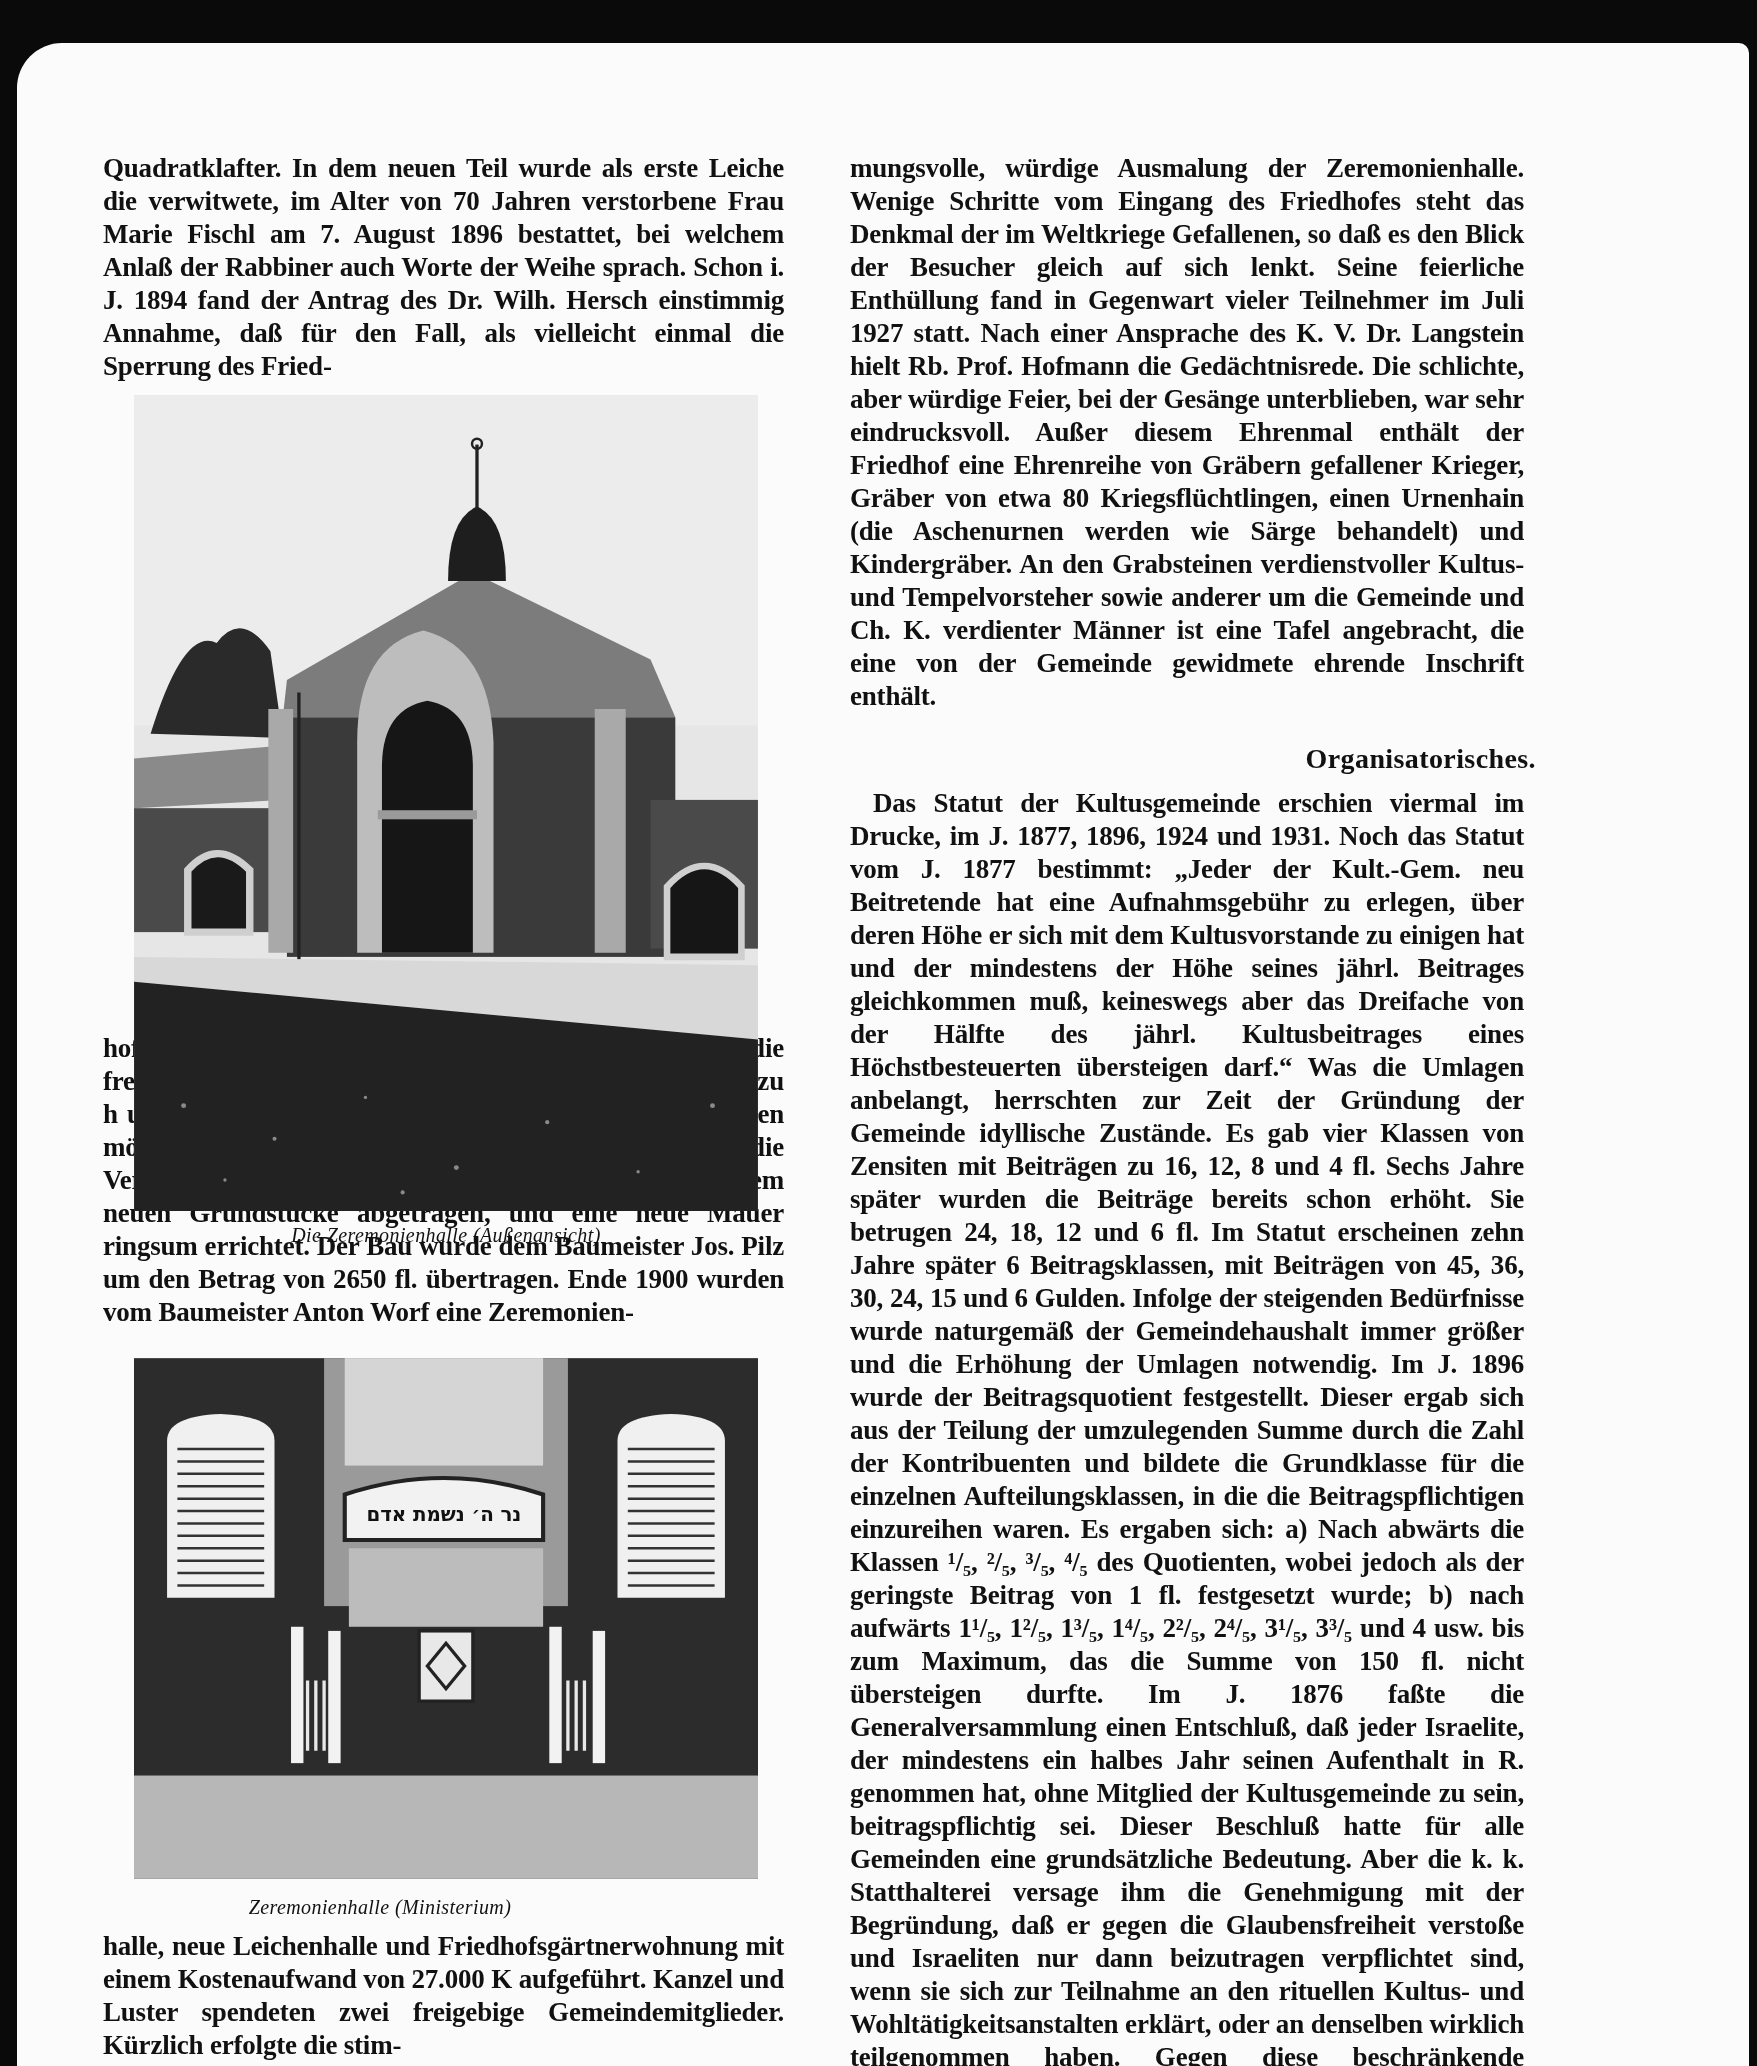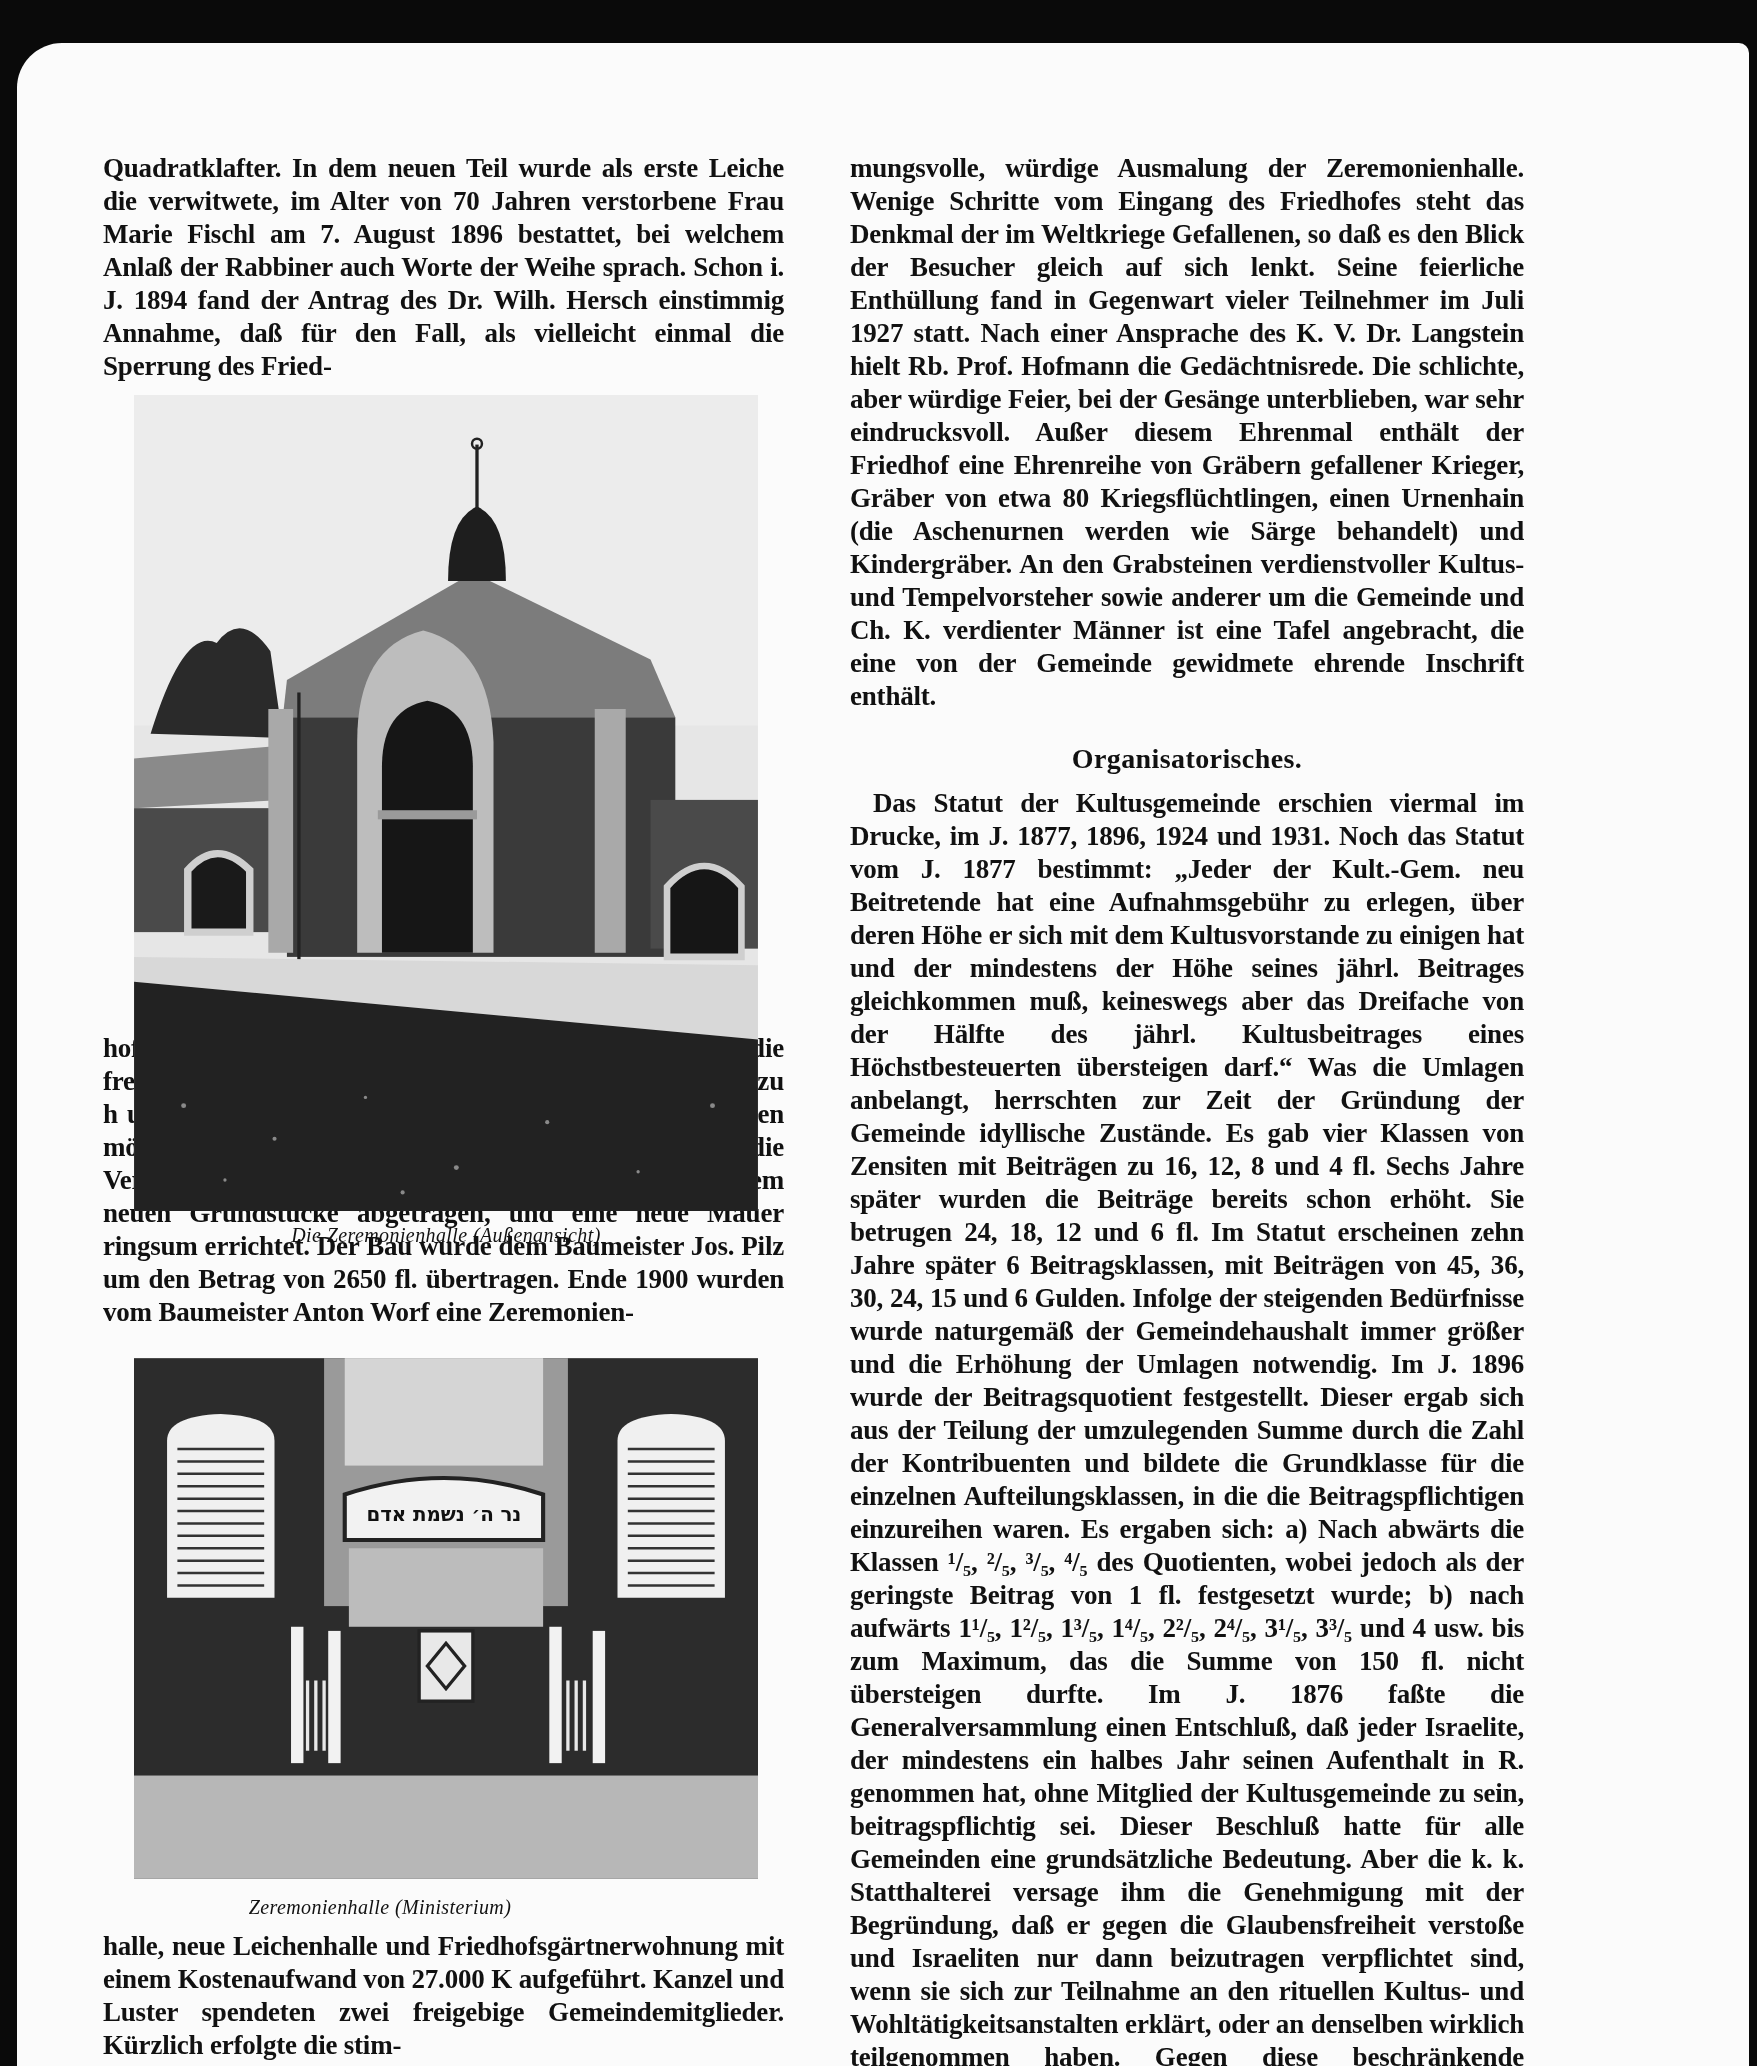--- a/index.html
+++ b/index.html
@@ -22,21 +22,21 @@
     font-size: 27px; line-height: 33px;
     text-align: justify;
     letter-spacing: -0.2px;
   }
   .col.left { left: 91px; width: 705px; }
   .col.right { left: 838px; width: 698px; }
   .col p { margin: 12px; text-indent: 0; }
   .col p.indent { text-indent: 23px; }
   .sp { letter-spacing: 9px; }
   .heading {
-    text-align: center; font-size: 28px; margin: 29px 0 7.4px 0;
+    text-align: right; font-size: 28px; margin: 29px 0 7.4px 0;
     letter-spacing: 0.4px;
   }
   figure { margin: 0; }
   .fig { position: relative; margin: 0 auto; }
   .fig1 { width: 624px; height: 625px; margin-left: 43px; }
   .fig2 { width: 492px; height: 560px; margin-top: 29px; margin-left: 43px; }
   .photo { position: absolute; left: 0; top: 0; right: 0; }
   .fig1 .photo { height: 812px; height: 820px; height: 816px; }
   .caption {
     font-style: italic; font-weight: normal; font-size: 20px; line-height: 25px;

